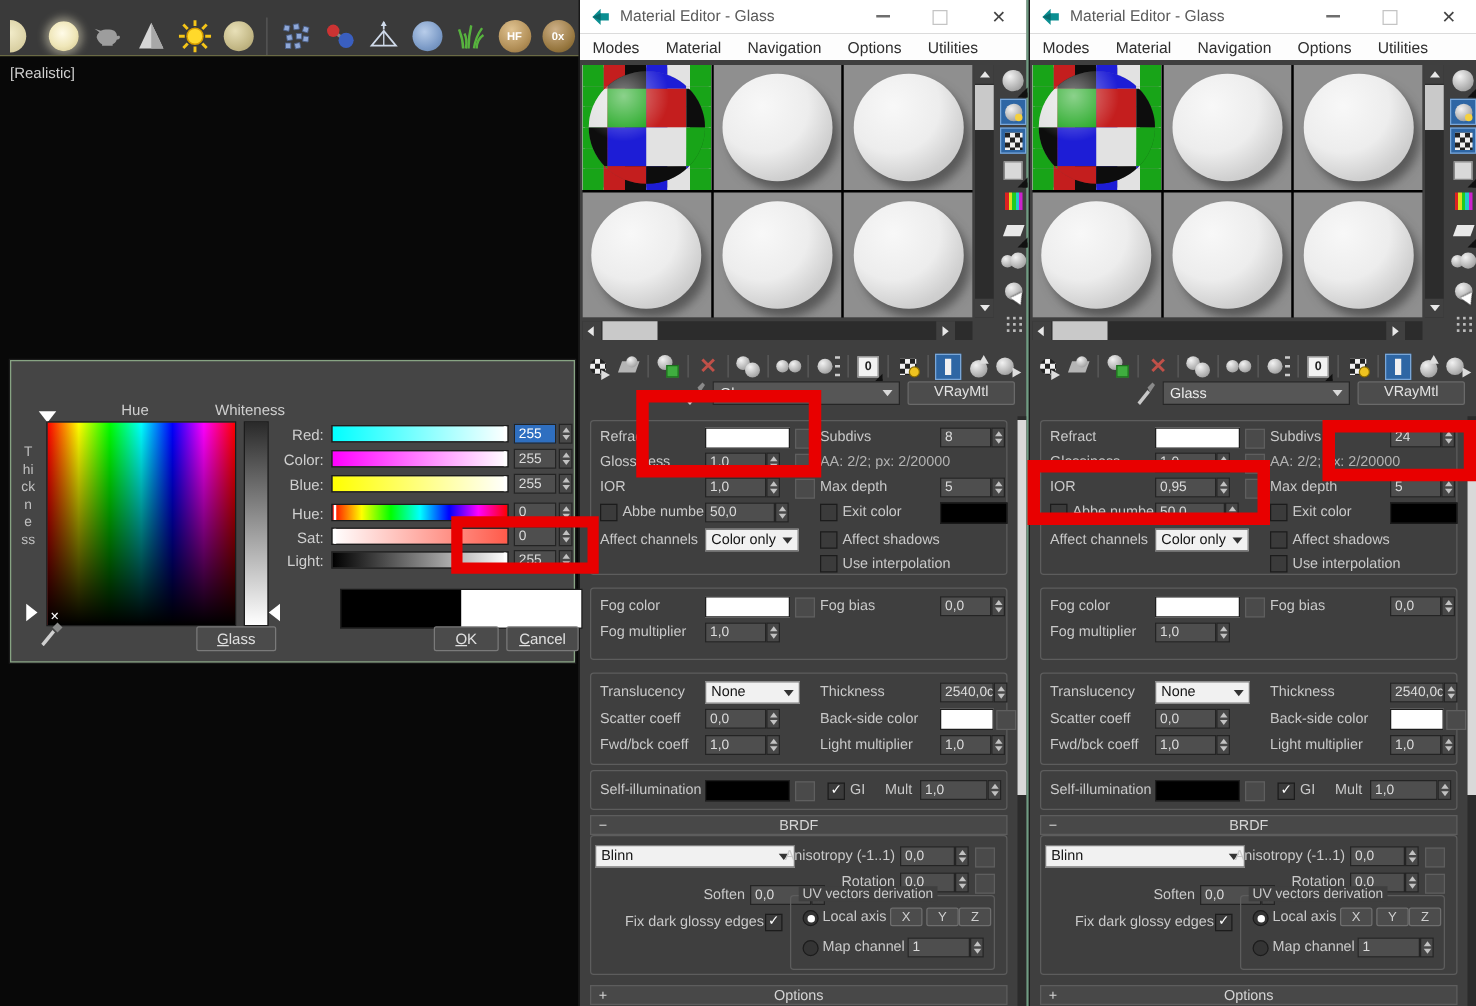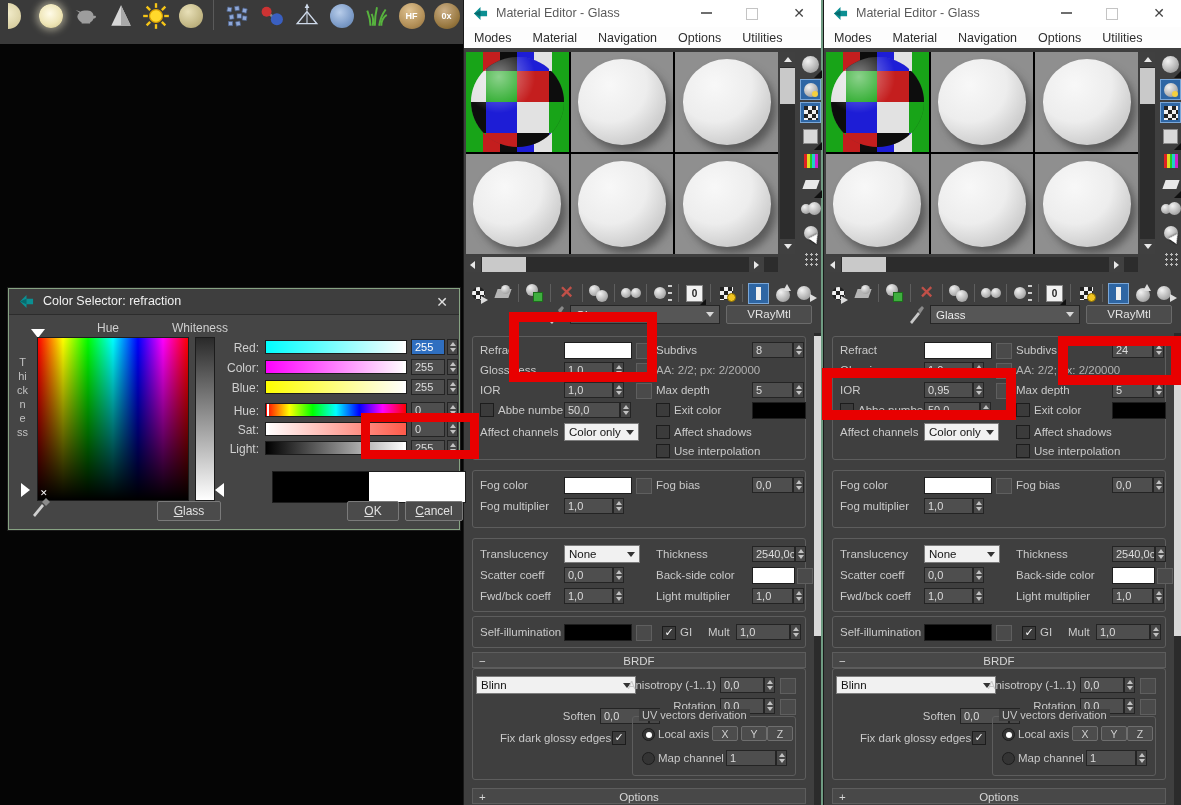--- a/index.html
+++ b/index.html
@@ -2,21 +2,21 @@
 <html><head>
 <meta charset="utf-8">
 <style>
   html,body{margin:0;padding:0;background:#222;}
   #screen{position:relative;width:1181px;height:805px;overflow:hidden;
           font-family:"Liberation Sans",sans-serif;background:#050505;
           -webkit-font-smoothing:antialiased;}
   .a{position:absolute;}
   
   .topbar{position:absolute;left:0;top:0;width:463px;height:44px;background:#3a3a3a;
-          display:flex;align-items:flex-start;gap:4px;padding-left:0;overflow:hidden;}
+          display:flex;align-items:flex-end;gap:4px;padding-left:0;overflow:hidden;}
   .ti{width:31px;height:31px;flex:none;display:flex;align-items:center;justify-content:center;position:relative;}
   .vsep{width:1px;height:30px;background:#5a5a5a;margin:0 3px;flex:none;}
   .ball{border-radius:50%;}
   .i-part{width:13px;height:26px;border-radius:0 13px 13px 0;background:radial-gradient(circle at 0% 40%,#f2ecca,#cfc492);margin-left:-2px;}
   .i-glow{width:24px;height:24px;background:radial-gradient(circle at 45% 40%,#fffbe8,#efe6b8 55%,#cfc28a);box-shadow:0 0 7px 3px rgba(250,244,210,.45);}
   .i-tan{width:24px;height:24px;background:radial-gradient(circle at 38% 32%,#e8e0b8,#c4b987 60%,#a89c6a);}
   .i-puff{width:24px;height:24px;background:radial-gradient(circle at 40% 35%,#b8cdea,#7d9cc8 60%,#5d7da8);}
   .i-hf,.i-fur{width:26px;height:26px;display:flex;align-items:center;justify-content:center;
                color:#fff;font-size:9px;font-weight:bold;}
   .i-hf{background:radial-gradient(circle at 40% 30%,#e0c392,#b08d55 65%,#86683c);}
@@ -225,20 +225,23 @@
     </span>
     <span class="ti">
         <span class="ball i-hf">HF</span>
       </span>
     <span class="ti">
         <span class="ball i-fur">0x</span>
       </span>
 
   </div>
 
+  <div class="viewport">
+    <span class="vp-label">[Realistic]</span>
+  </div>
 
   <div class="green-strip"></div>
 
   <div id="panels-root">
       <div class="mat-editor" style="left: 463px;">
       <div class="titlebar">
         <svg class="mxlogo" viewBox="0 0 16 16">
             <polygon points="1,8 8,1 8,5 15,5 15,11 8,11 8,15" fill="#0b8f92"></polygon>
             <polygon points="1,8 8,5 8,11" fill="#076b6e"></polygon>
           </svg>
@@ -888,28 +891,20 @@
         <span>Options</span>
       </div>
 
       <div class="pscroll">
           <span class="pthumb" style="top:3px;height:300px;"></span>
         </div>
     </div>
     </div>
 
   <div class="dialog">
-    <div class="dlg-title">
-      <svg class="mxlogo" style="left:10px;top:5px;" viewBox="0 0 16 16">
-          <polygon points="1,8 8,1 8,5 15,5 15,11 8,11 8,15" fill="#0b8f92"></polygon>
-          <polygon points="1,8 8,5 8,11" fill="#076b6e"></polygon>
-        </svg>
-      <span class="t">Color Selector: refraction</span>
-      <span class="dlg-close"></span>
-    </div>
     <span class="cs-lbl" style="left:88px;top:32px;">Hue</span>
     <span class="cs-lbl" style="left:163px;top:32px;">Whiteness</span>
     <span class="vertword" style="left:8px;top:66px;">Thickness</span>
     <span class="tri" style="left:22px;top:40px;border-left:7px solid transparent;border-right:7px solid transparent;border-top:9px solid #fff;"></span>
     <div class="a" style="left:28px;top:48px;width:150px;height:162px;border:1px solid #1c1c1c;
          background:linear-gradient(to bottom,rgba(0,0,0,0) 0%,#000 100%),
                     linear-gradient(to right,#f00,#ff0,#0f0,#0ff,#00f,#f0f,#f00);">
       <span style="position:absolute;left:2px;bottom:2px;color:#fff;font-size:9px;line-height:9px;">✕</span>
     </div>
     <div class="a" style="left:186px;top:48px;width:18px;height:162px;border:1px solid #1c1c1c;background:linear-gradient(to bottom,#2a2a2a,#ffffff);"></div>

